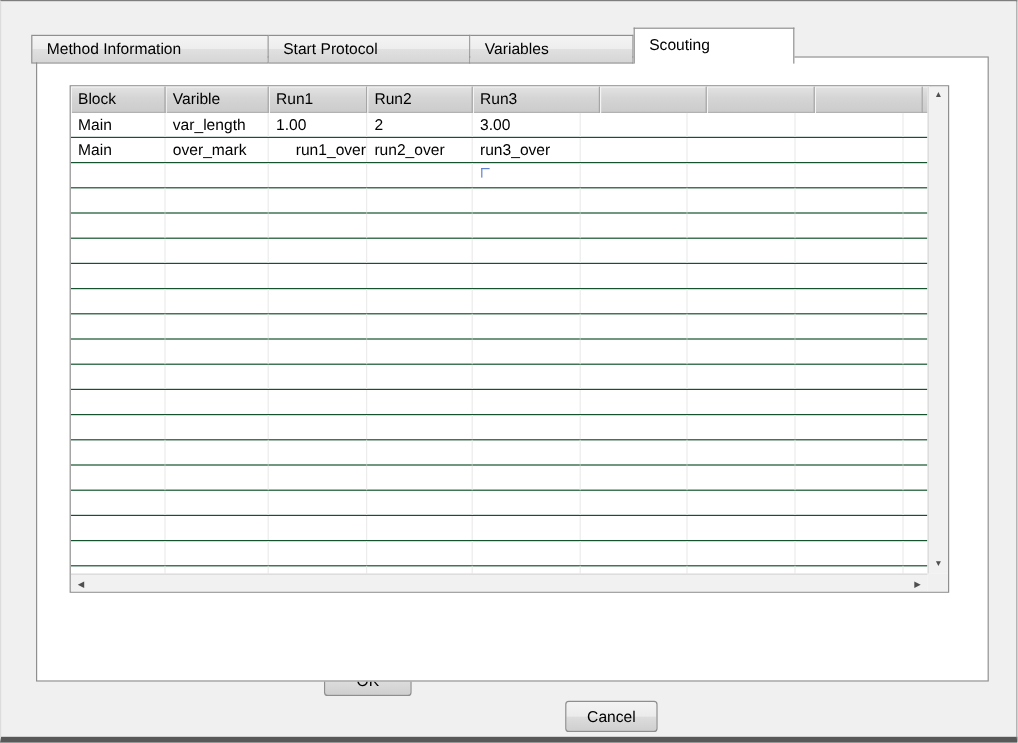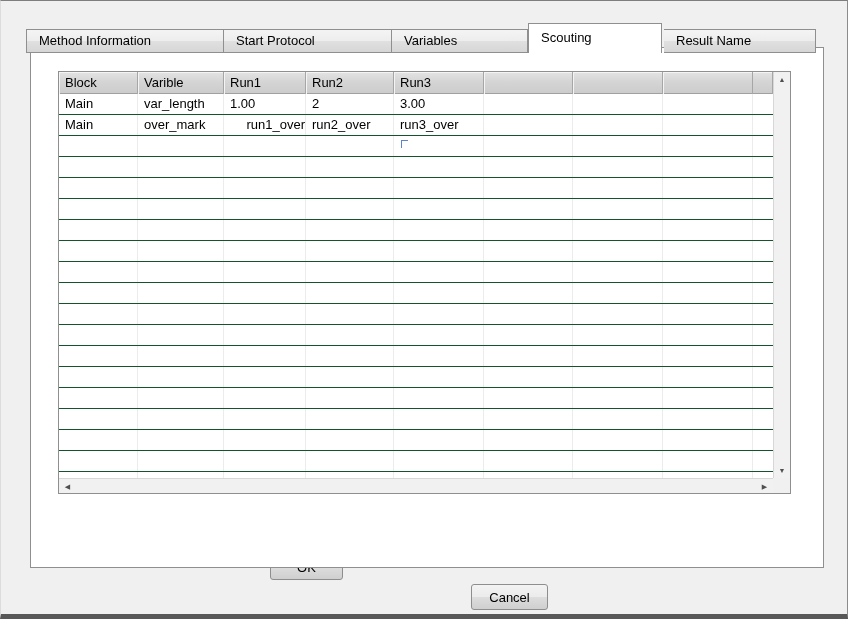--- a/index.html
+++ b/index.html
@@ -95,32 +95,31 @@
 </head>
 <body>
 
 <div class="dialog">
 
   <div class="tabstrip">
     <div class="tab t1"><span>Method Information</span></div>
     <div class="tab t0"><span>Start Protocol</span></div>
     <div class="tab t2"><span>Variables</span></div>
     <div class="tab t3 active"><span>Scouting</span></div>
-    <div class="tab t4"><span>Result Name</span></div>
   </div>
 
   <div class="panel"></div>
 
   <div class="table">
     <div class="thead">
         <div class="hcell" style="width: 79px;">Block</div>
         <div class="hcell" style="width: 86px;">Varible</div>
         <div class="hcell" style="width: 82px;">Run1</div>
         <div class="hcell" style="width: 88px;">Run2</div>
-        <div class="hcell" style="width: 90px;">Run3</div>
+        <div class="hcell" style="width: 106px;">Run3</div>
         <div class="hcell" style="width: 89px;"></div>
         <div class="hcell" style="width: 90px;"></div>
         <div class="hcell" style="width: 90px;"></div>
         <div class="hcell hfill"></div>
       </div>
     <div class="tbody">
         <div class="trow">
           <div class="tcell" style="width: 79px;">Main</div>
           <div class="tcell" style="width: 86px;">var_length</div>
           <div class="tcell" style="width: 82px;">1.00</div>

